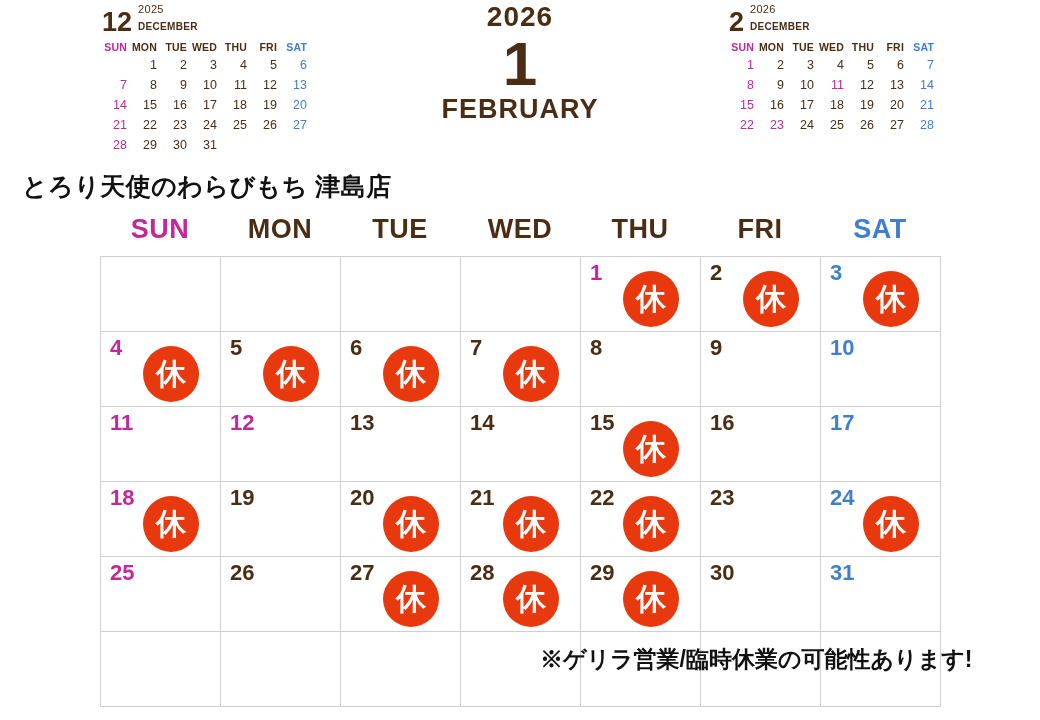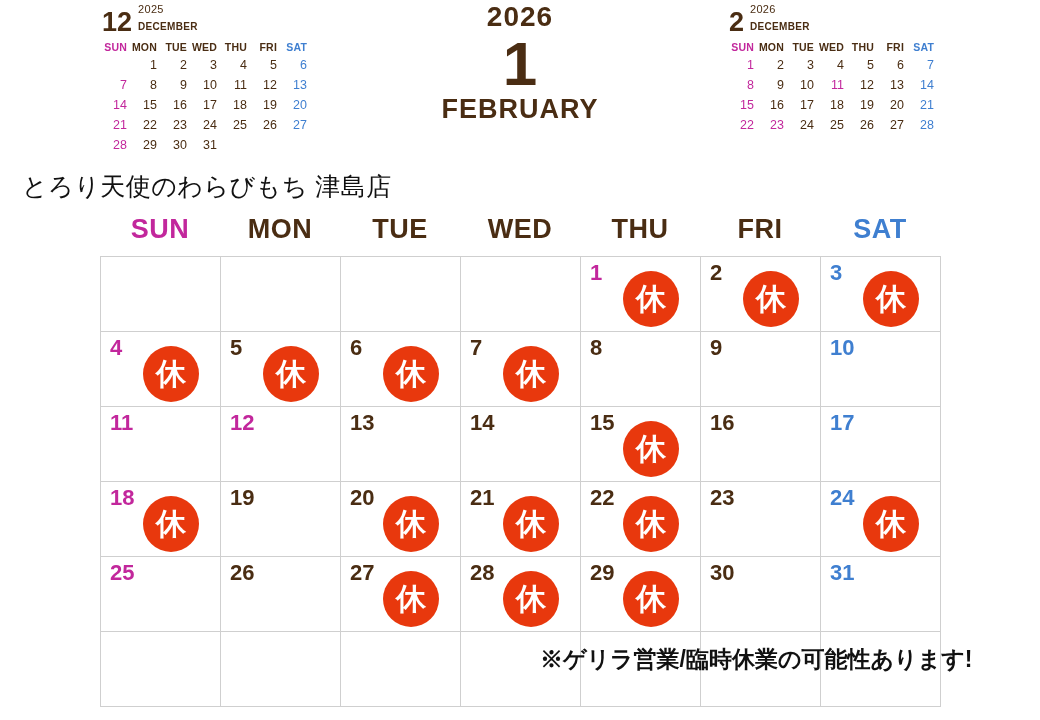--- a/index.html
+++ b/index.html
@@ -105,21 +105,21 @@
     color: #4a2d13;
     margin-top: -2px;
   }
 
   
   .shop-name {
     position: absolute;
     top: 170px;
     left: 22px;
     font-size: 25px;
-    font-weight: normal;
+    font-weight: bold;
     color: #111111;
     letter-spacing: .5px;
     white-space: nowrap;
   }
 
   
   .wk-header {
     position: absolute;
     top: 214px;
     left: 100px;

